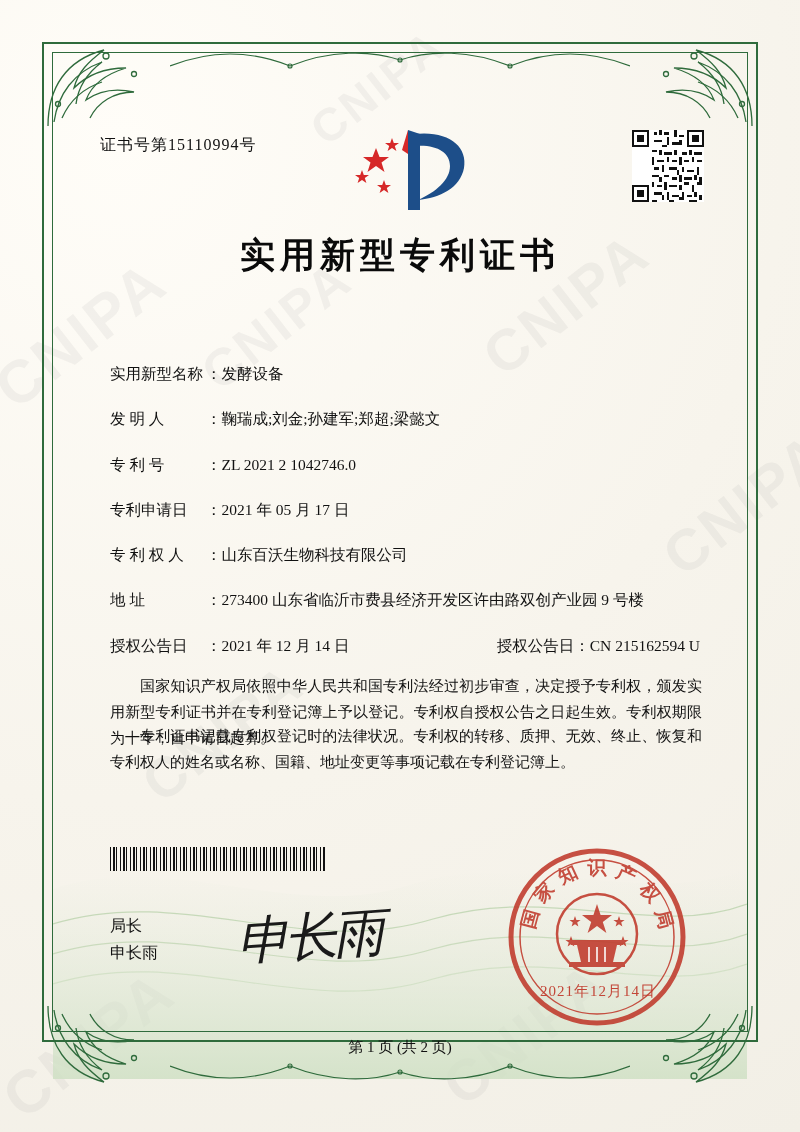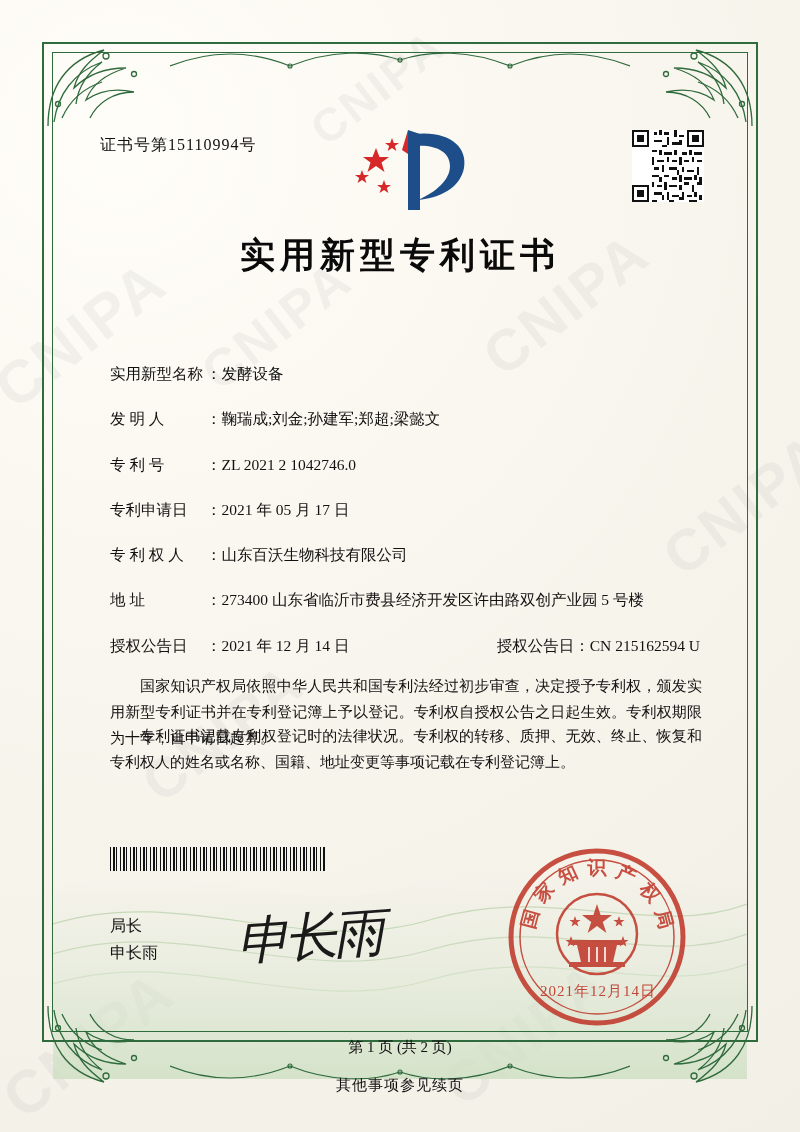--- a/index.html
+++ b/index.html
@@ -467,21 +467,21 @@
 
       <div class="field">
         <span class="lbl">专 利 权 人</span>
         <span class="sep">：</span>
         <span class="val">山东百沃生物科技有限公司</span>
       </div>
 
       <div class="field">
         <span class="lbl">地 址</span>
         <span class="sep">：</span>
-        <span class="val">273400 山东省临沂市费县经济开发区许由路双创产业园 5 号楼</span>
+        <span class="val">273400 山东省临沂市费县经济开发区许由路双创产业园 9 号楼</span>
       </div>
 
       <div class="field pub">
         <span class="lbl">授权公告日</span>
         <span class="sep">：</span>
         <span class="val">
           <span>2021 年 12 月 14 日</span>
           <span class="pub-second">
             <span>授权公告日</span><span>：</span><span>CN 215162594 U</span>
           </span>
@@ -538,14 +538,13 @@
             <text x="95" y="95" text-anchor="middle" transform="rotate(75 95 95) translate(0,-63)">局</text>
           </g>
         </g>
       </svg>
     </div>
     <div class="seal-date">2021年12月14日</div>
 
     <div class="page-num">第 1 页 (共 2 页)</div>
   </div>
 
-  <div class="footer-note">其他事项参见续页</div>
 </div>
 
 </body></html>

